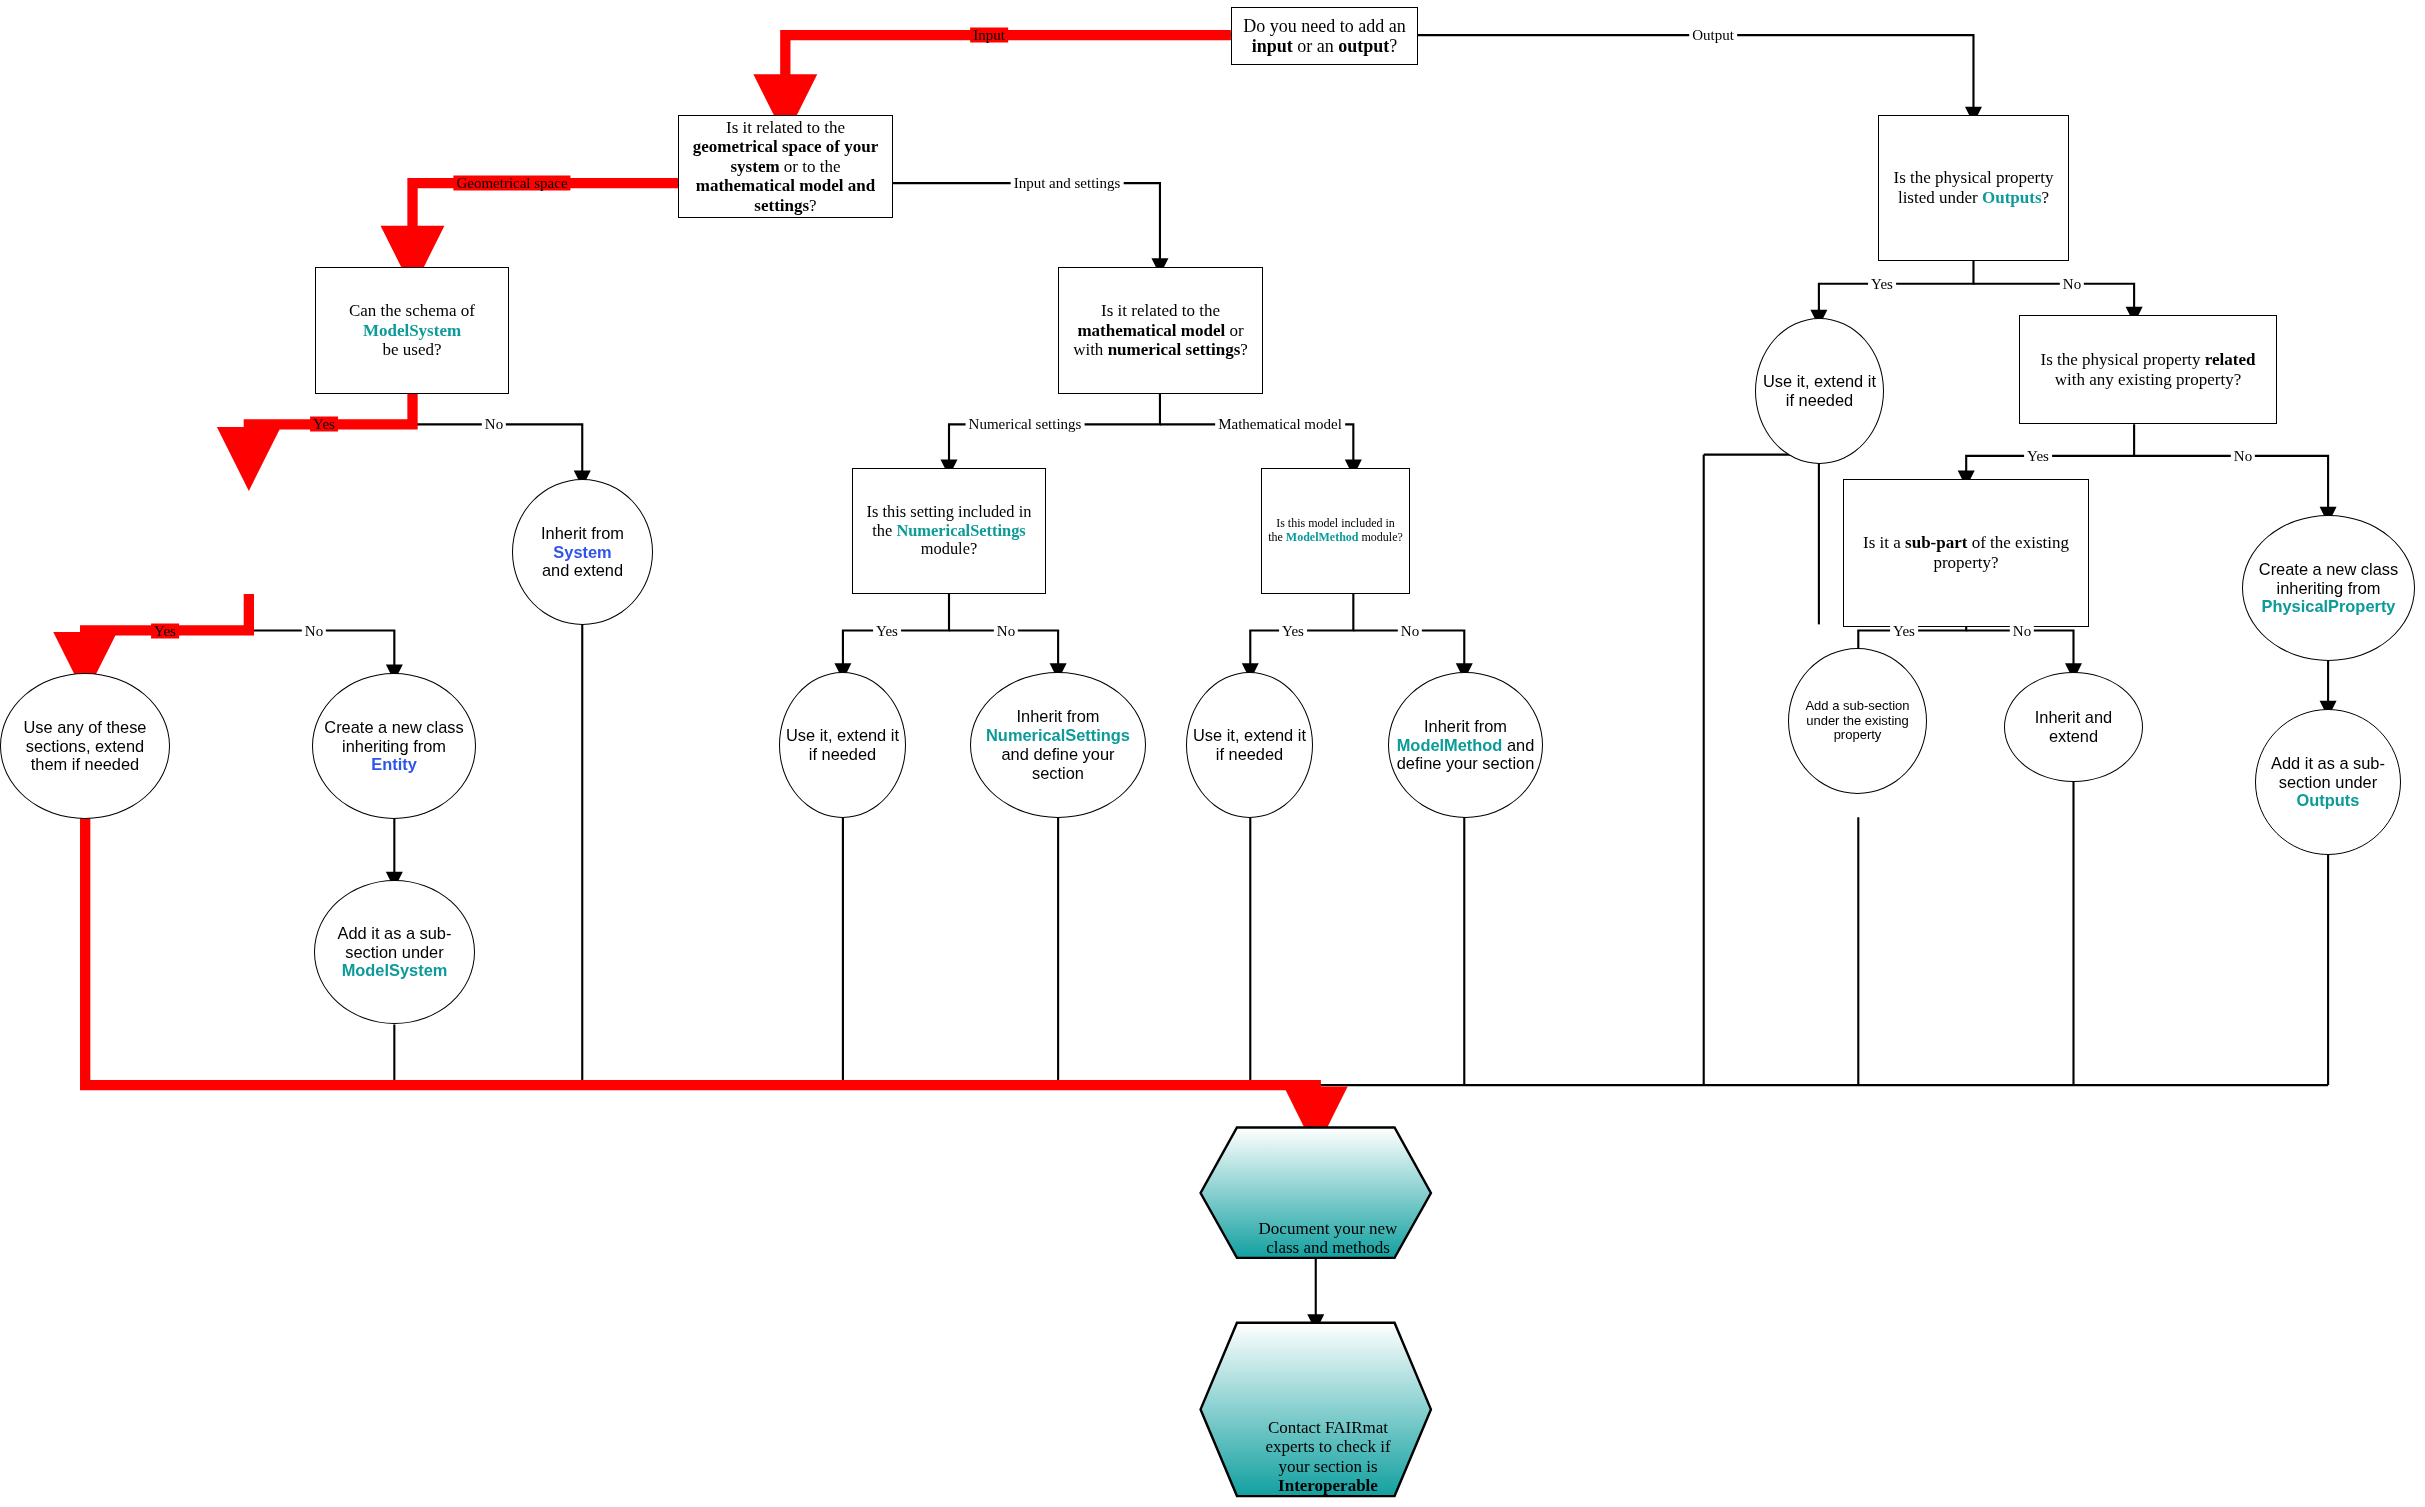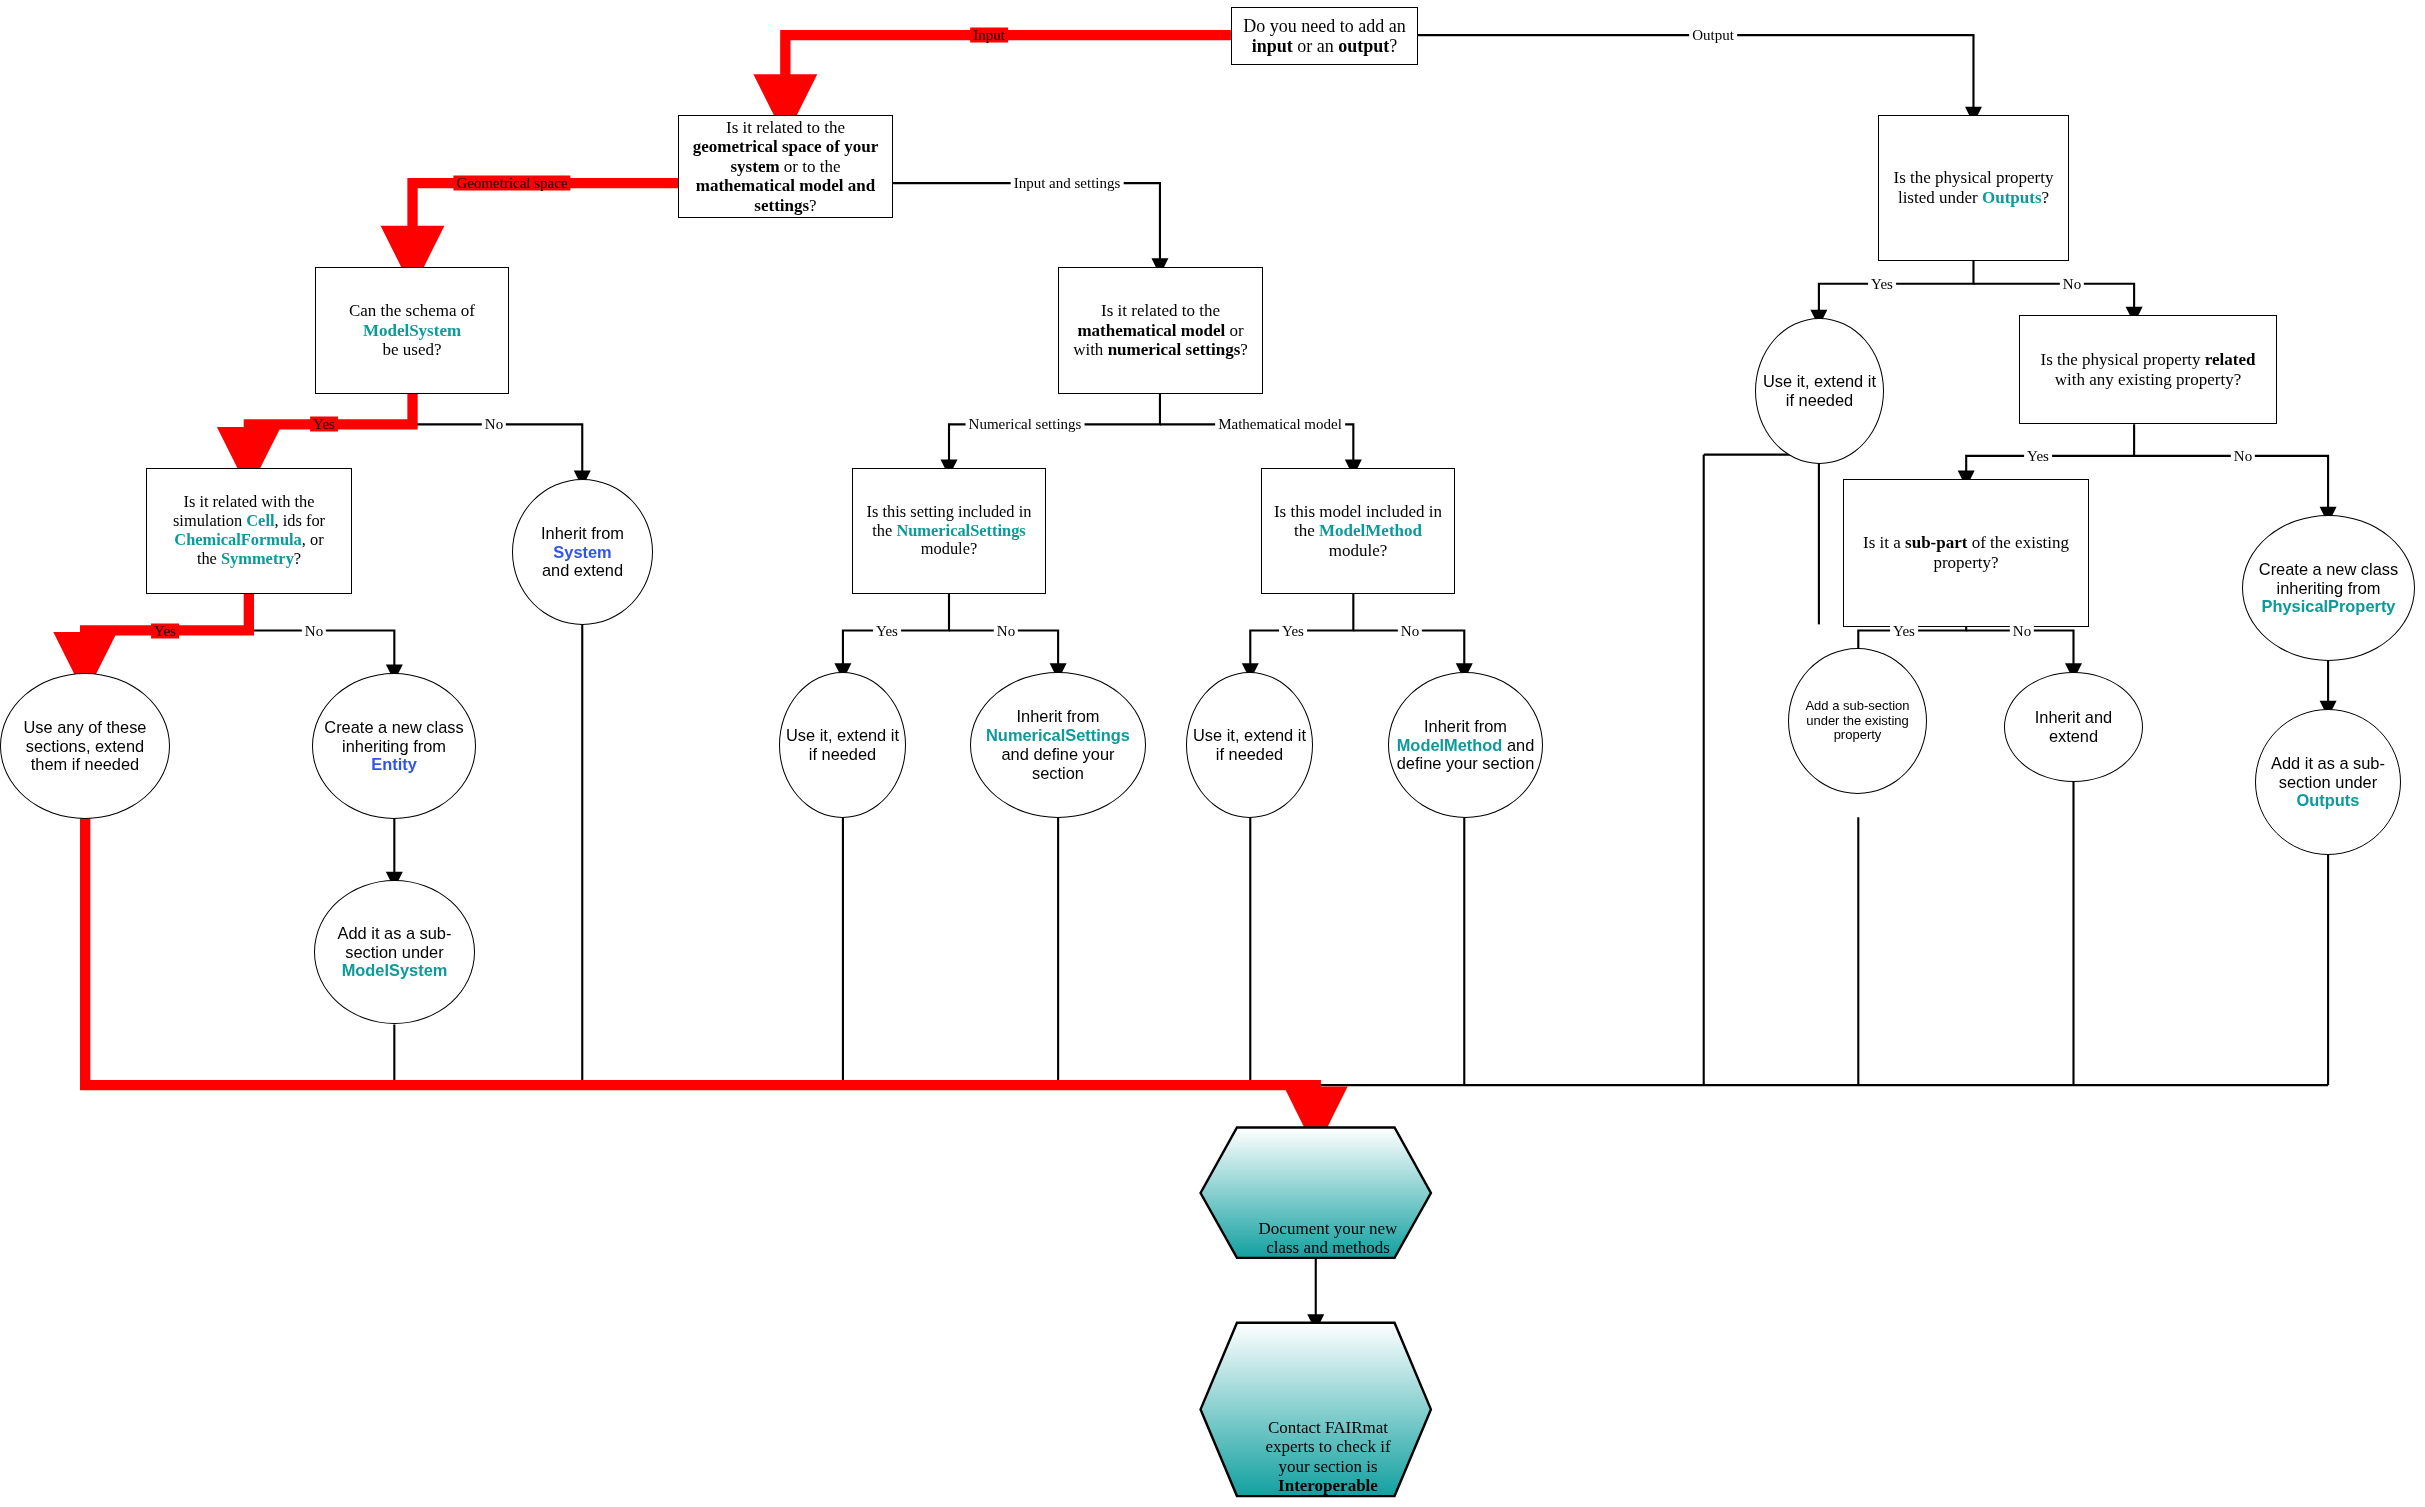--- a/index.html
+++ b/index.html
@@ -124,28 +124,20 @@
   </div>
 
   <div class="node boxnode" style="left:315px;top:267px;width:194px;height:127px;font-size:17px;">
     <div class="txt">
       <span>Can the schema of</span><br>
       <span class="teal">ModelSystem</span><br>
       <span>be used?</span>
     </div>
   </div>
 
-  <div class="node boxnode" style="left:146px;top:468px;width:206px;height:126px;font-size:16.4px;">
-    <div class="txt">
-      <span>Is it related with the</span><br>
-      <span>simulation </span><span class="teal">Cell</span><span>, ids for</span><br>
-      <span class="teal">ChemicalFormula</span><span>, or</span><br>
-      <span>the </span><span class="teal">Symmetry</span><span>?</span>
-    </div>
-  </div>
 
   <div class="node circlenode" style="left:0px;top:673px;width:170px;height:146px;font-size:16.4px;">
     <div class="txt">Use any of these sections, extend them if needed</div>
   </div>
 
   <div class="node circlenode" style="left:312px;top:673px;width:164px;height:146px;font-size:16.4px;">
     <div class="txt">
       <span>Create a new class inheriting from</span>
       <span class="blue">Entity</span>
     </div>
@@ -174,21 +166,21 @@
   </div>
 
   <div class="node boxnode" style="left:852px;top:468px;width:194px;height:126px;font-size:16.4px;">
     <div class="txt">
       <span>Is this setting included in the</span>
       <span class="teal">NumericalSettings</span>
       <span>module?</span>
     </div>
   </div>
 
-  <div class="node boxnode" style="left:1261px;top:468px;width:194px;height:126px;font-size:17px;font-family:Liberation Serif, serif;">
+  <div class="node boxnode" style="left:1261px;top:468px;width:149px;height:126px;font-size:12px;font-family:Liberation Serif, serif;">
     <div class="txt">
       <span>Is this model included in the</span>
       <span class="teal">ModelMethod</span>
       <span>module?</span>
     </div>
   </div>
 
   <div class="node circlenode" style="left:779px;top:672px;width:127px;height:146px;font-size:16.4px;">
     <div class="txt">Use it, extend it if needed</div>
   </div>

